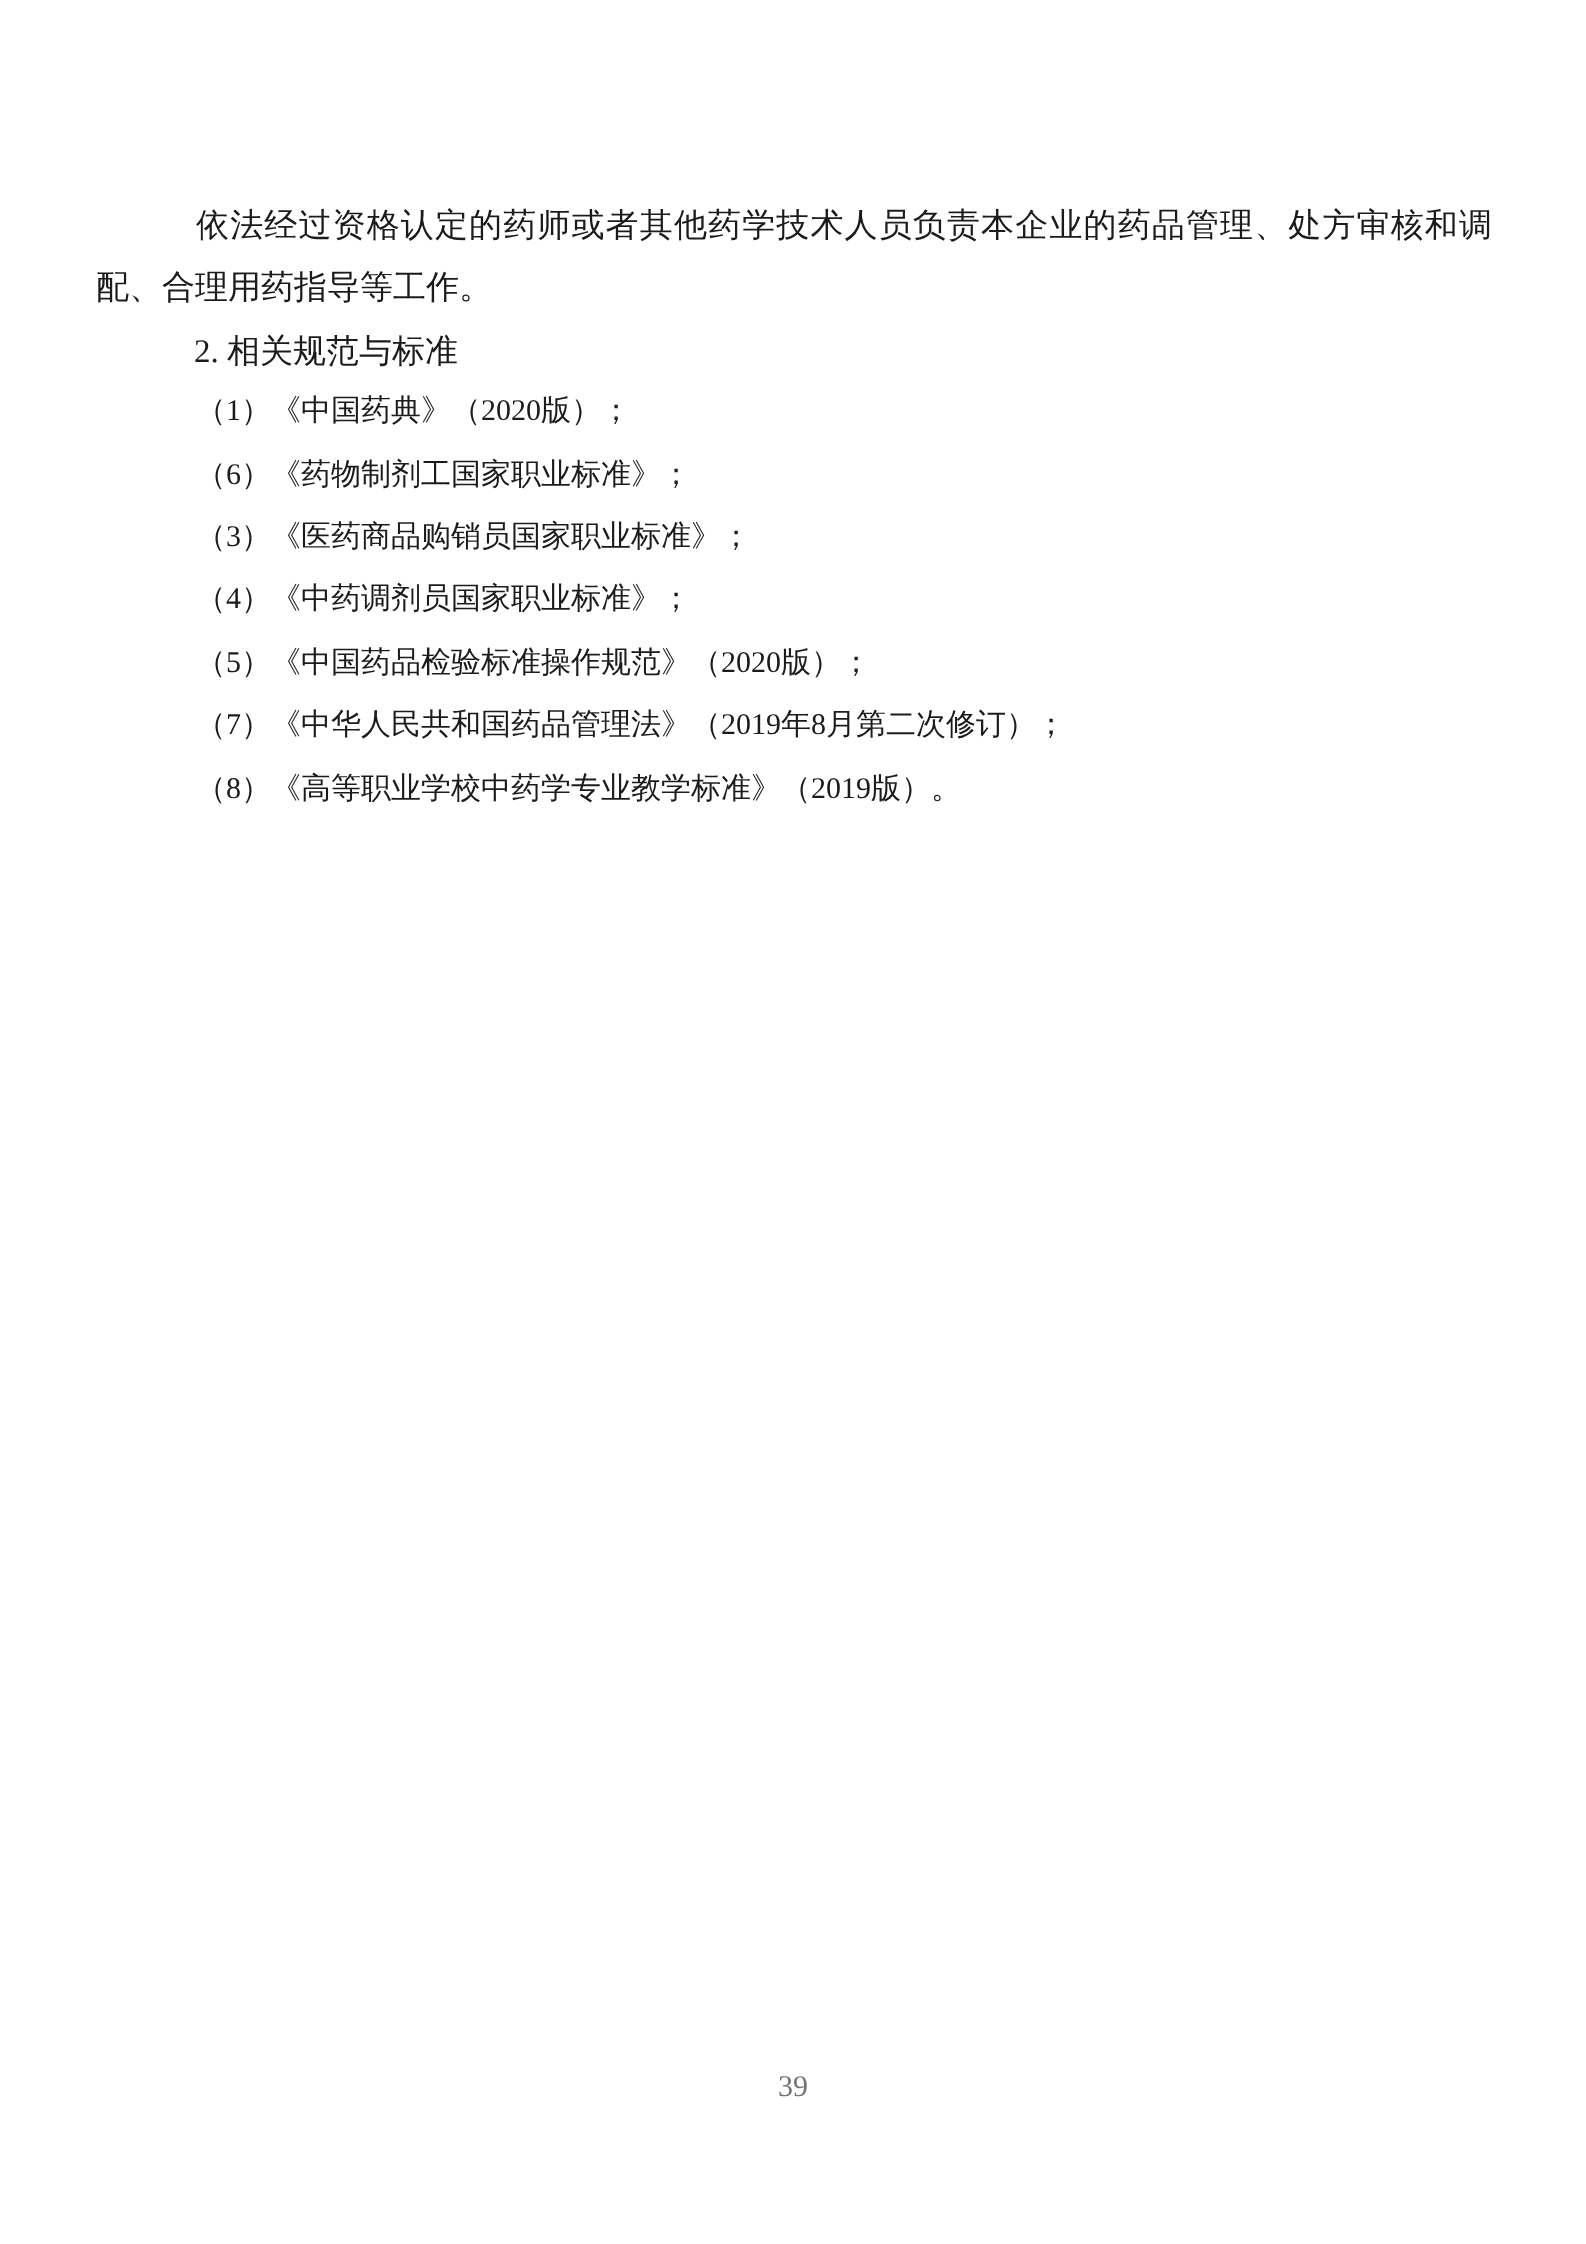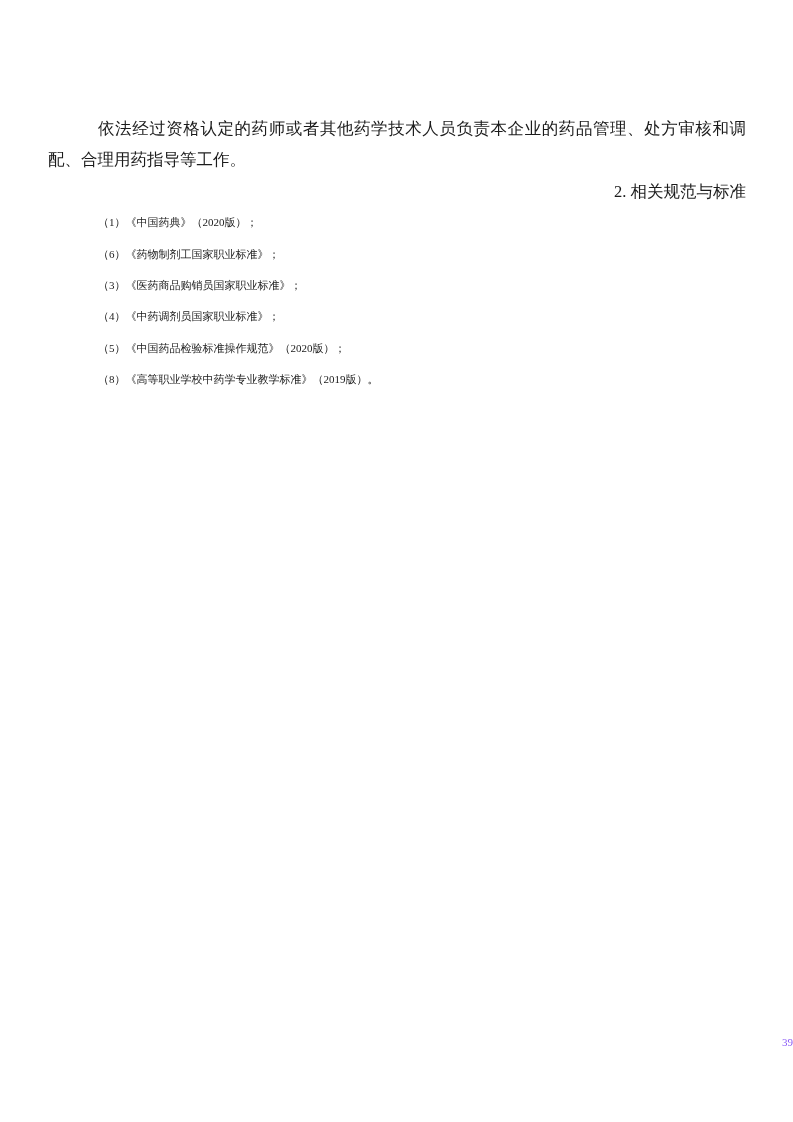--- a/index.html
+++ b/index.html
@@ -9,68 +9,68 @@
     width: 793px;
     height: 1122px;
     margin: 0 auto;
     background: #ffffff;
     font-family: "Liberation Serif", "DejaVu Serif", serif;
     color: #1b1b1b;
     overflow: hidden;
   }
   .content {
     position: absolute;
-    top: 113px;
+    top: 97px;
     left: 48px;
     width: 698px;
   }
   .para {
     font-size: 16.5px;
     line-height: 31.4px;
     text-align: justify;
     text-justify: inter-character;
     text-indent: 50px;
     word-break: break-all;
   }
   .section-heading {
     font-size: 16.5px;
     line-height: 31.4px;
     padding-left: 49px;
     font-weight: normal;
-    text-align: right;
   }
   .ref-list {
     list-style: none;
   }
   .ref-list li {
-    font-size: 11px;
+    font-size: 15px;
     line-height: 31.4px;
     padding-left: 50px;
     white-space: nowrap;
   }
   .page-number {
     position: absolute;
     top: 1036px;
     left: 0;
     width: 100%;
-    text-align: right;
-    font-size: 11px;
-    color: #8b5cf6;
+    text-align: center;
+    font-size: 15px;
+    color: #737373;
   }
 </style>
 </head>
 <body>
 
 <div class="page">
   <div class="content">
     <p class="para">依法经过资格认定的药师或者其他药学技术人员负责本企业的药品管理、处方审核和调配、合理用药指导等工作。</p>
     <p class="section-heading">2. 相关规范与标准</p>
     <ul class="ref-list">
         <li>（1）《中国药典》（2020版）；</li>
         <li>（6）《药物制剂工国家职业标准》；</li>
         <li>（3）《医药商品购销员国家职业标准》；</li>
         <li>（4）《中药调剂员国家职业标准》；</li>
         <li>（5）《中国药品检验标准操作规范》（2020版）；</li>
+        <li>（7）《中华人民共和国药品管理法》（2019年8月第二次修订）；</li>
         <li>（8）《高等职业学校中药学专业教学标准》（2019版）。</li>
       </ul>
   </div>
   <div class="page-number">39</div>
 </div>
 
 </body></html>

